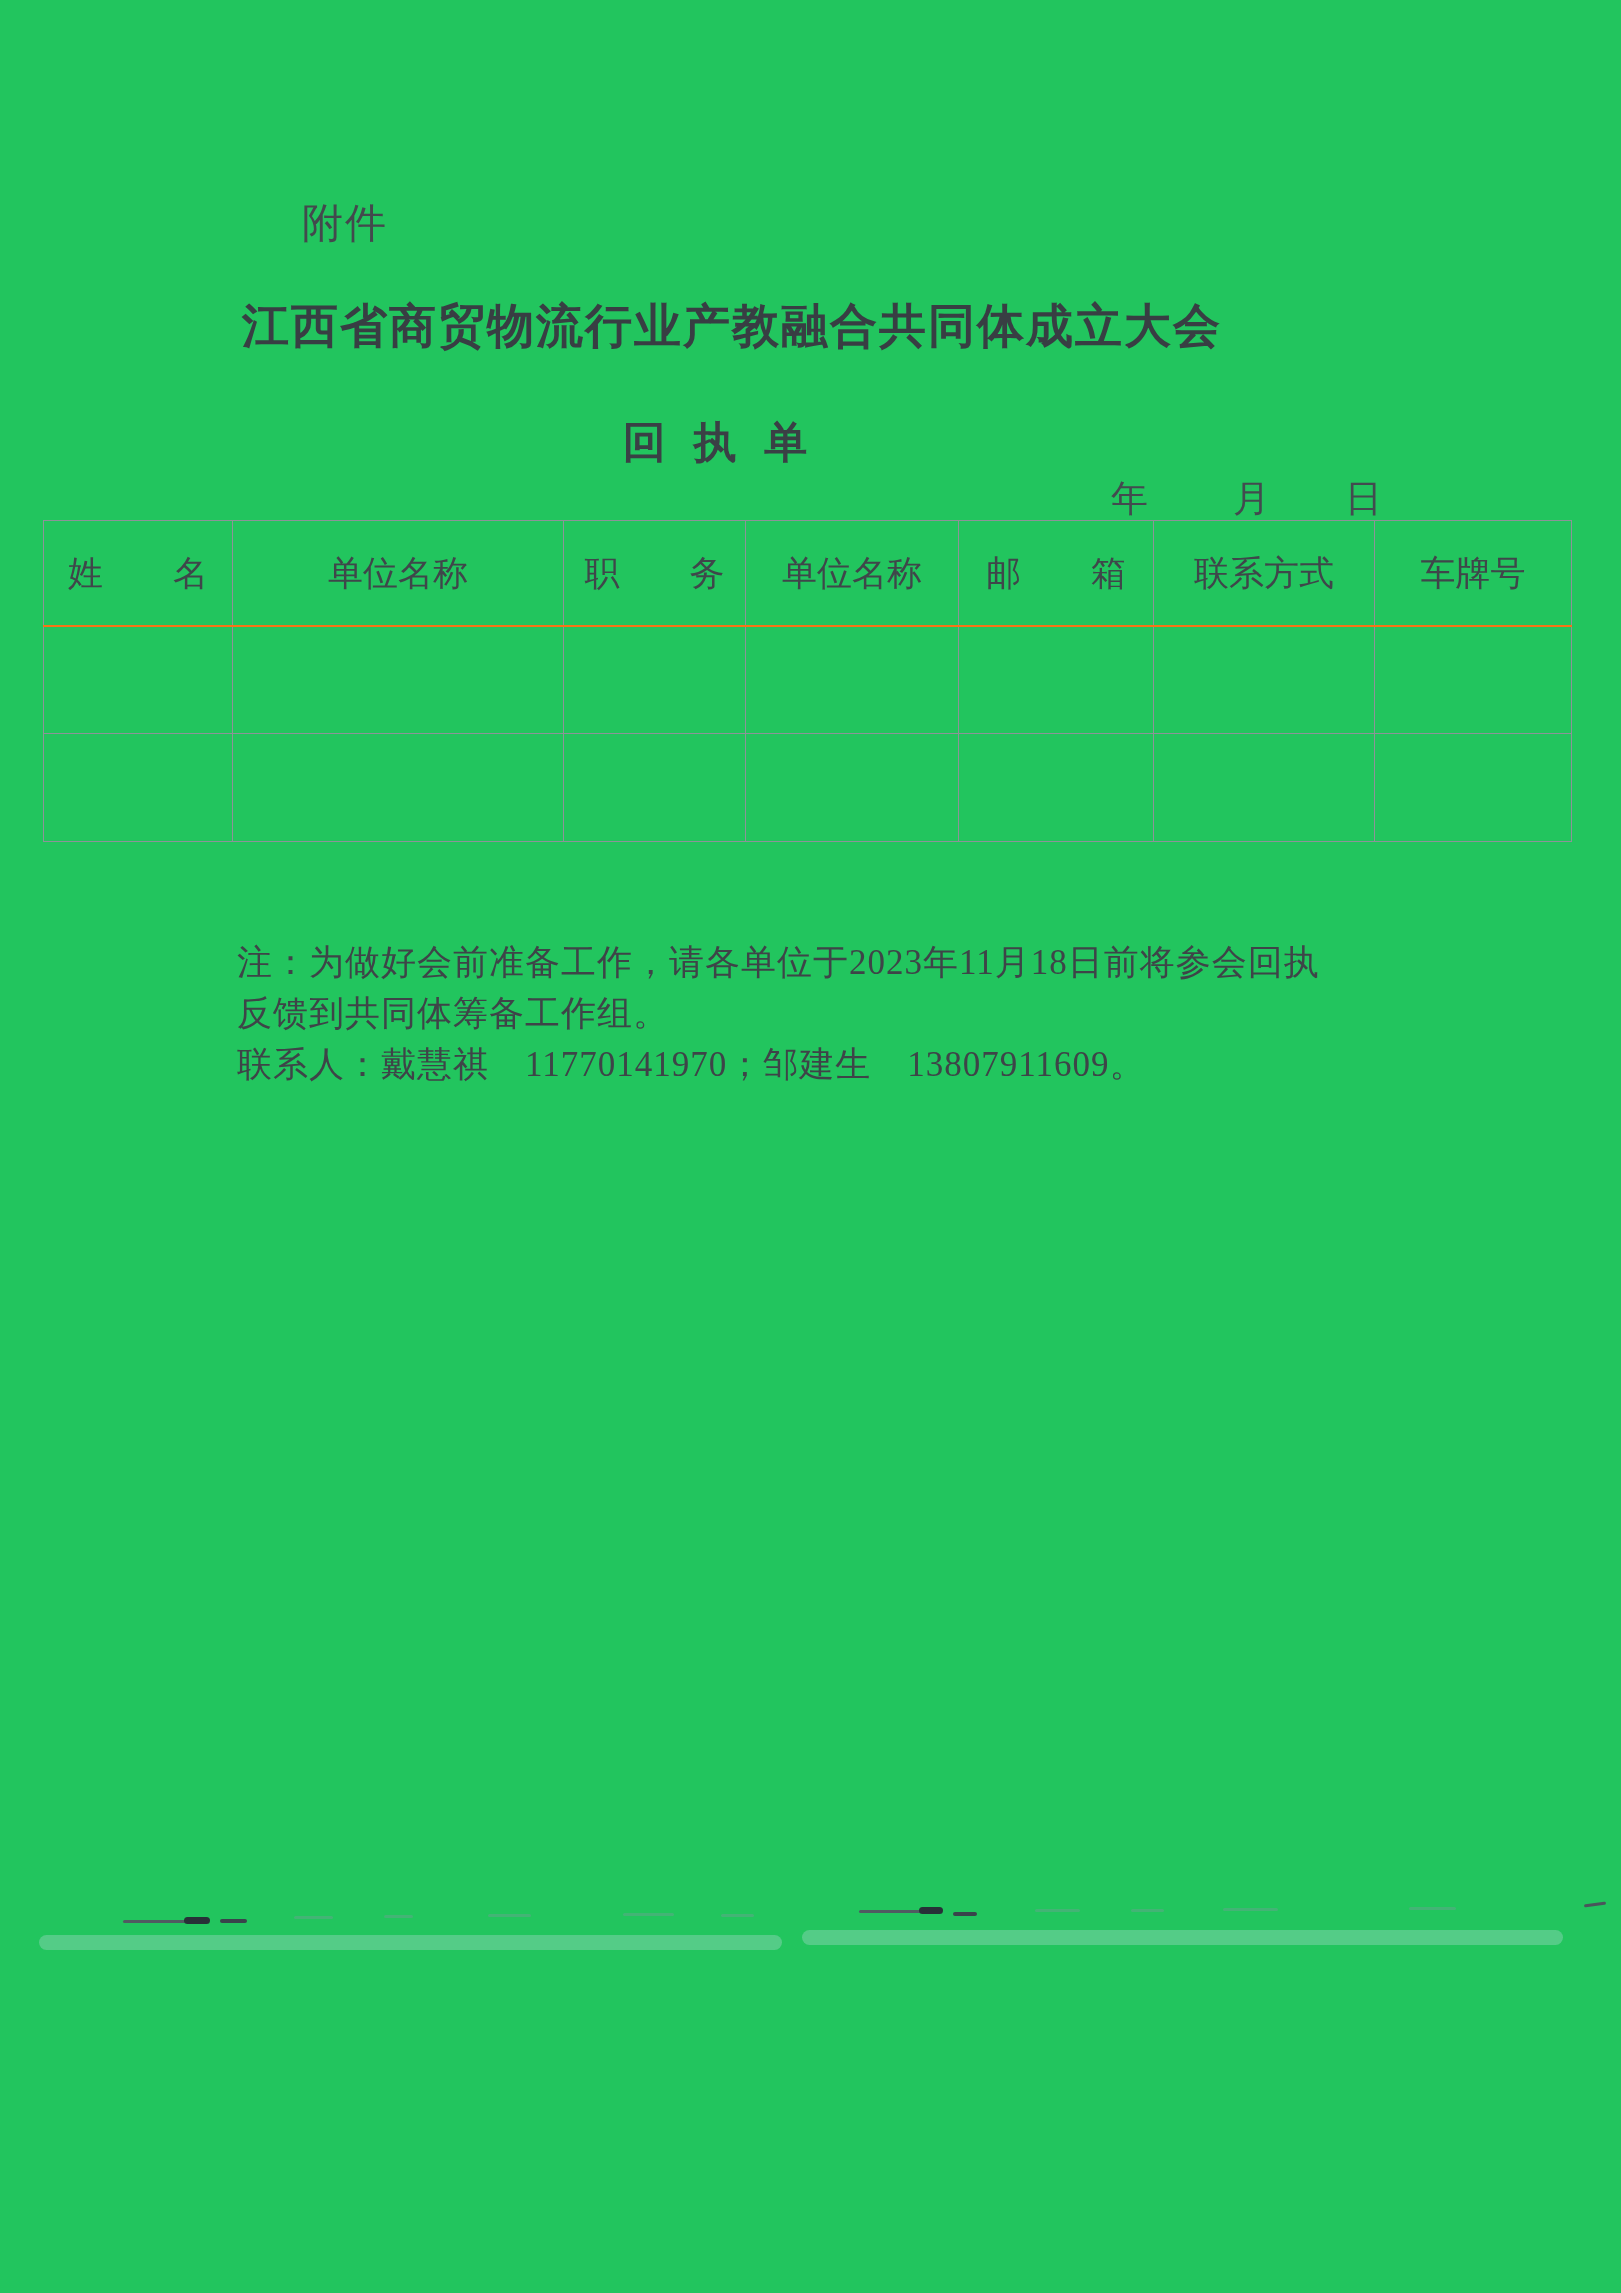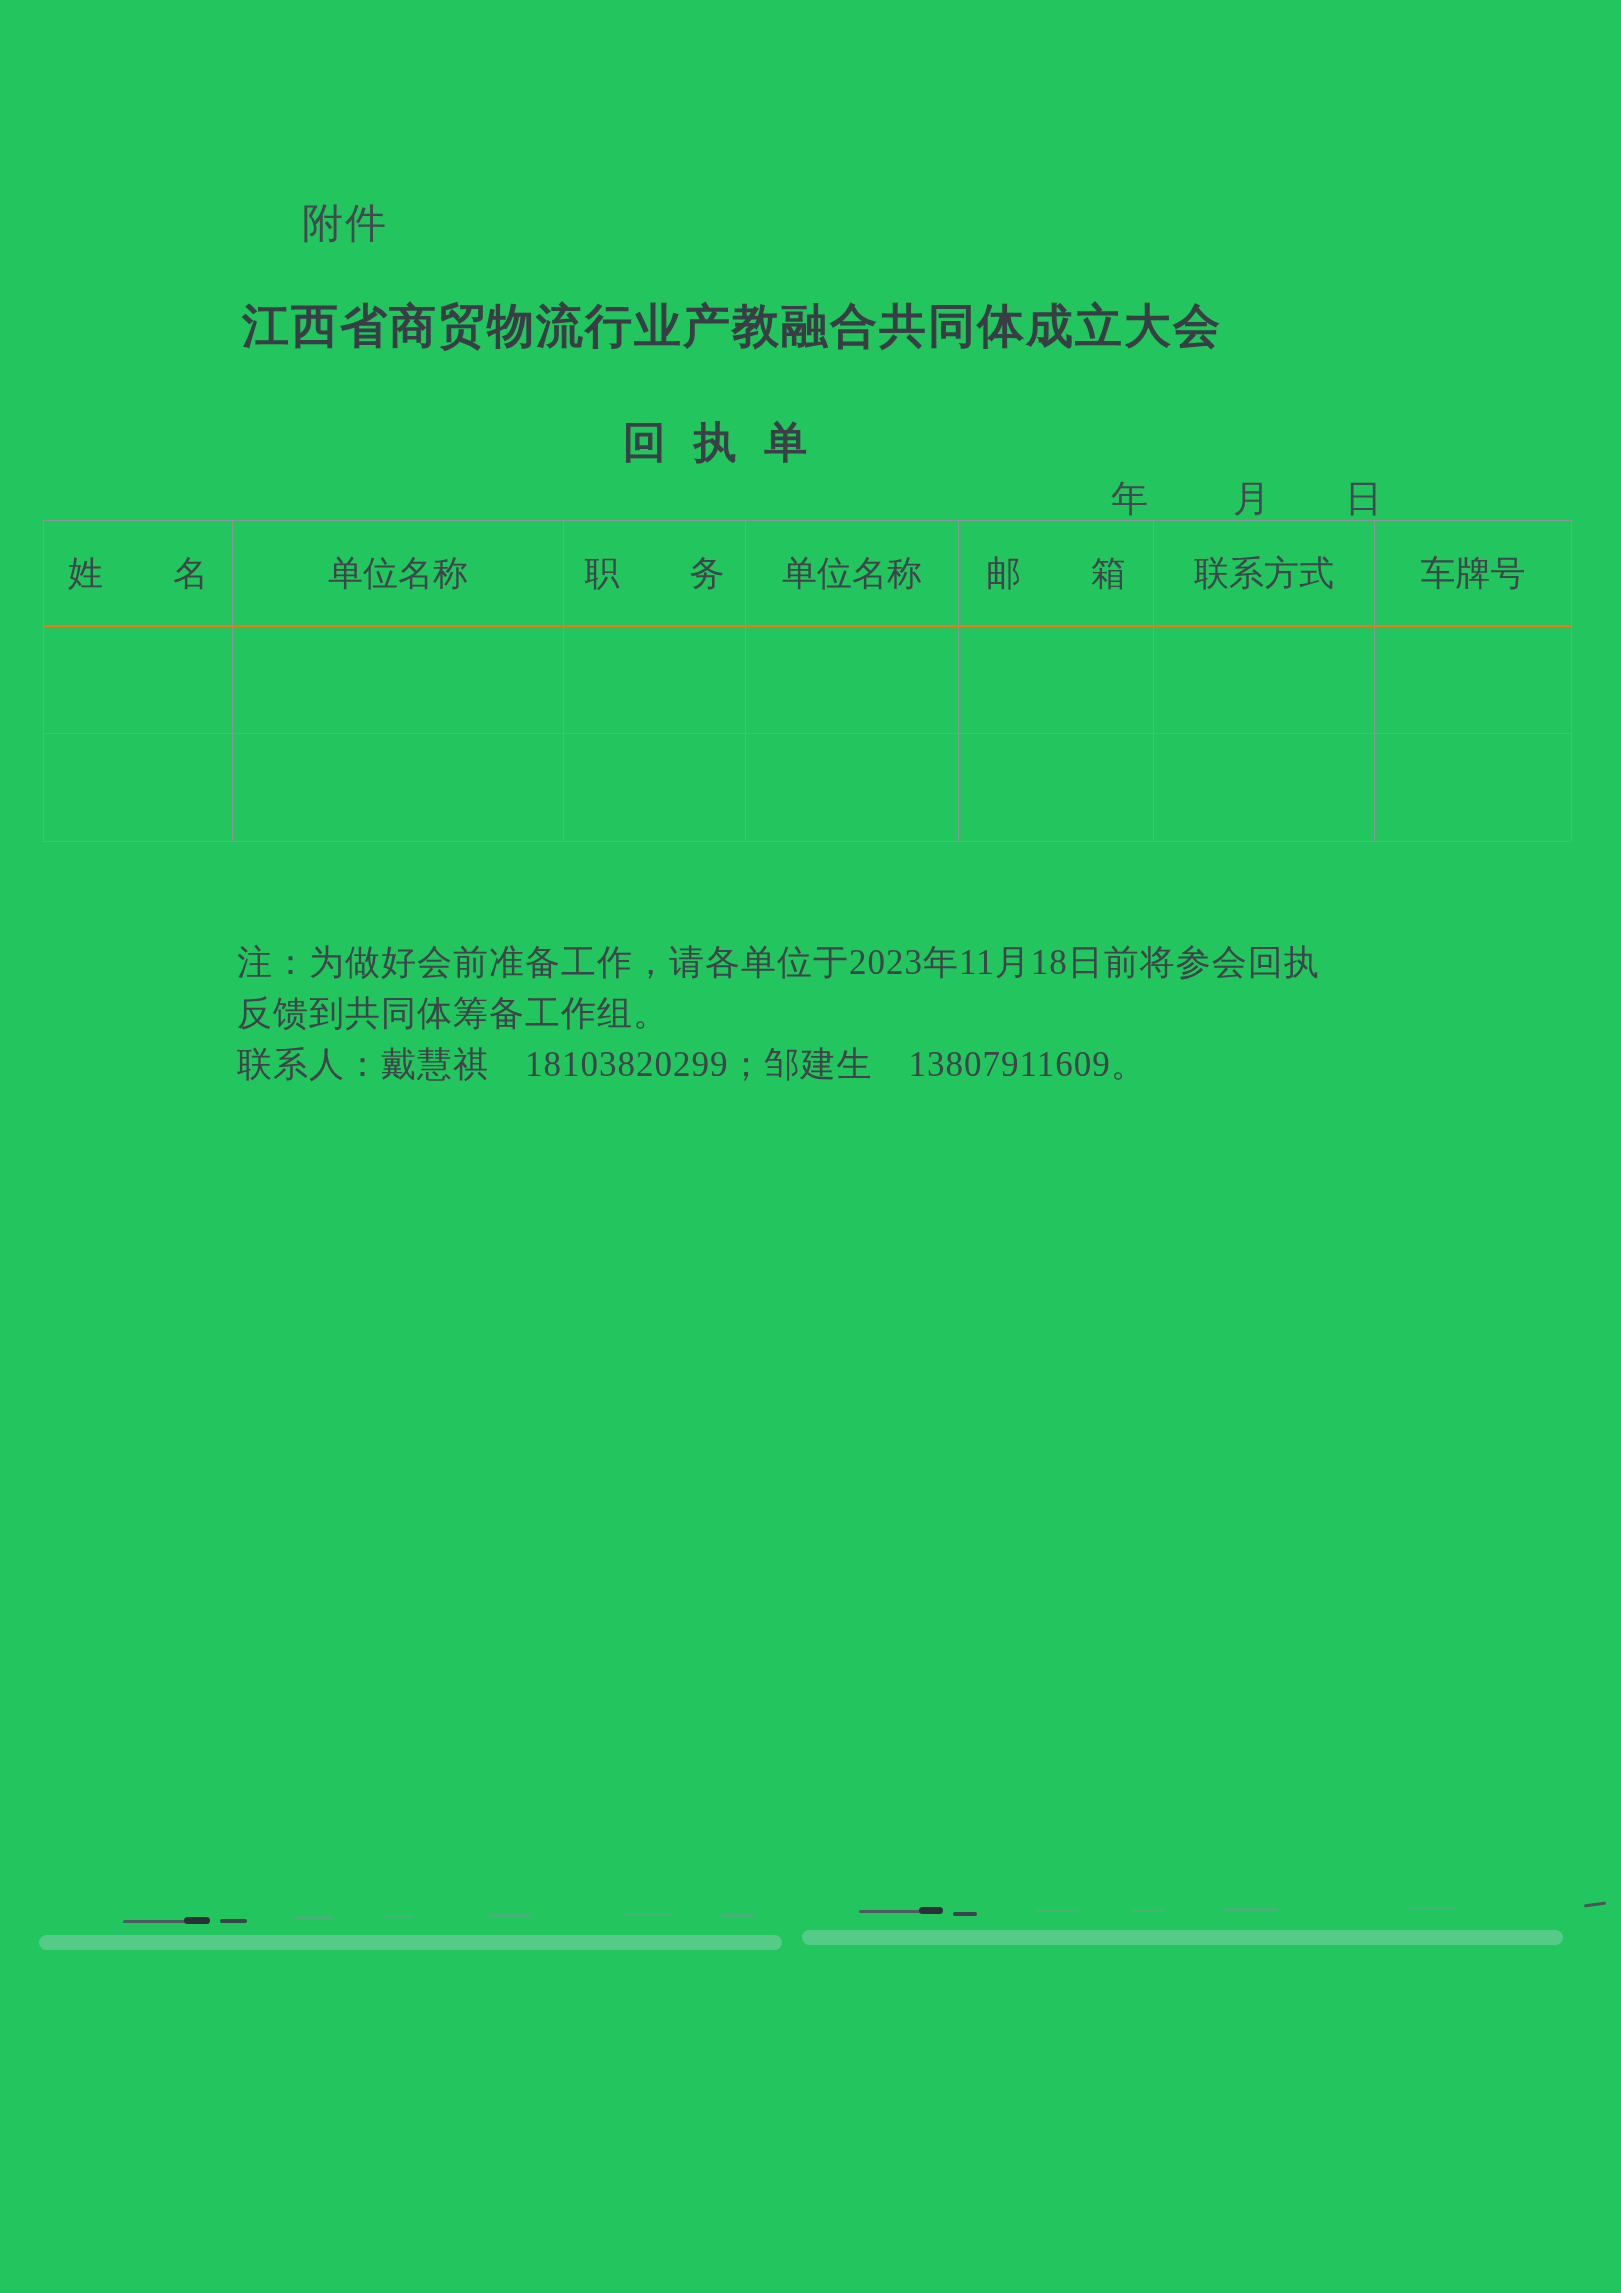--- a/index.html
+++ b/index.html
@@ -177,21 +177,21 @@
         <td class="cell-r2"></td>
         <td class="cell-r2"></td>
         <td class="cell-r2"></td>
       </tr>
     </tbody>
   </table>
 
   <div class="notes">
     <div class="note-line" data-bind="notes.line1">注：为做好会前准备工作，请各单位于2023年11月18日前将参会回执</div>
     <div class="note-line" data-bind="notes.line2">反馈到共同体筹备工作组。</div>
-    <div class="note-line" data-bind="notes.line3">联系人：戴慧祺　18103820299；邹建生　13807911609。</div>
+    <div class="note-line" data-bind="notes.line3">联系人：戴慧祺　11770141970；邹建生　13807911609。</div>
   </div>
 
   <div class="artifact smear-band smear-left"></div>
   <div class="artifact smear-band smear-right"></div>
   <div class="artifact dash-line d1a"></div>
   <div class="artifact dash-blob d1b"></div>
   <div class="artifact d2"></div>
   <div class="artifact dash-line d3a"></div>
   <div class="artifact dash-blob d3b"></div>
   <div class="artifact d4"></div>

